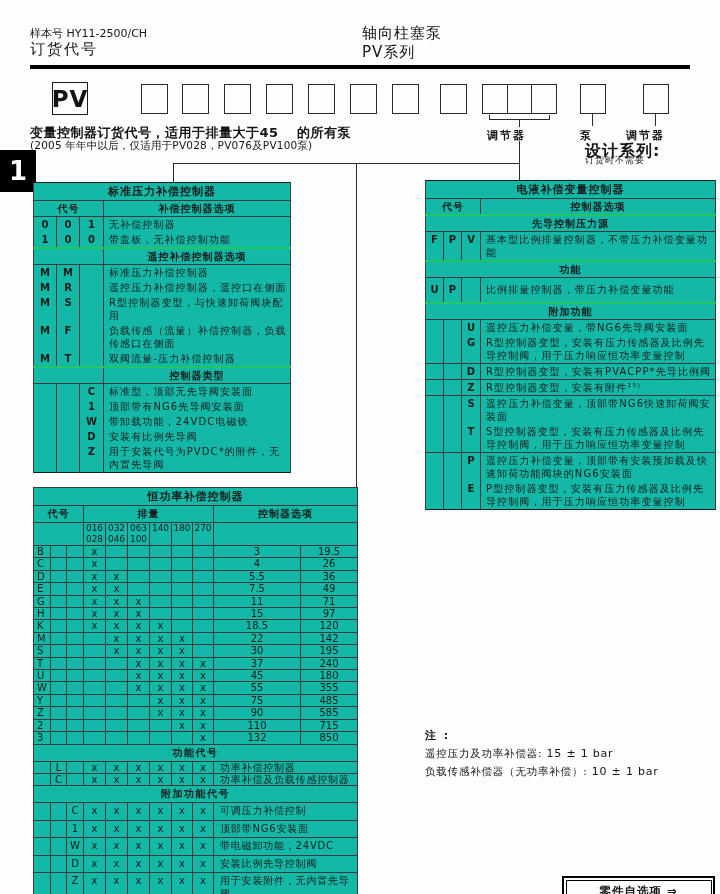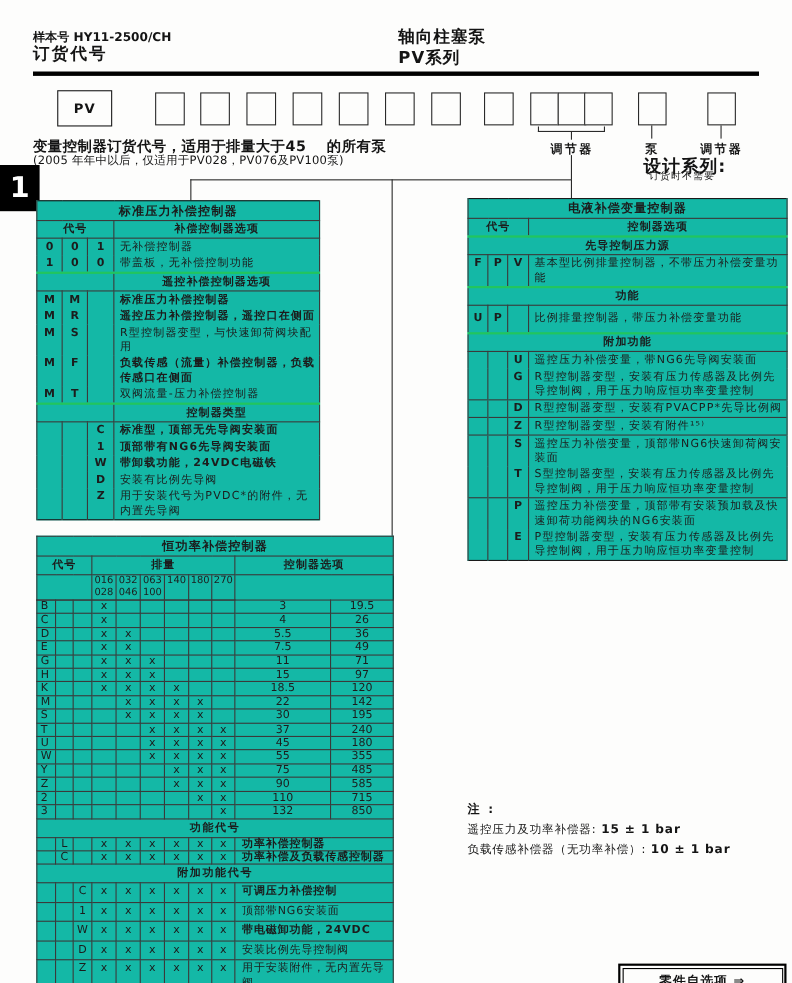--- a/index.html
+++ b/index.html
@@ -1,26 +1,26 @@
 <!DOCTYPE html>
 <html><head>
 <meta charset="utf-8">
 <style>
   *{margin:0;padding:0;box-sizing:border-box}
   body{width:720px;height:894px;font-family:"DejaVu Sans","Liberation Sans",sans-serif;background:#f4f4f2;color:#141414}
   .page{position:relative;width:720px;height:894px;background:#fdfdfc;overflow:hidden}
-  .bd{font-weight:bold}
+  .bd{font-weight:normal}
   .ln{position:absolute;background:#2a2a2a}
   .cbox{position:absolute;width:27px;height:30px;border:1.4px solid #2a2a2a;background:#fdfdfc}
-  .pvbox{position:absolute;left:52px;top:82px;width:50px;height:33px;border:1.8px solid #1a1a1a;
-         display:flex;align-items:center;justify-content:center;font-weight:bold;font-size:12px;letter-spacing:1px}
+  .pvbox{position:absolute;left:52px;top:82px;width:36px;height:33px;border:1.8px solid #1a1a1a;
+         display:flex;align-items:center;justify-content:center;font-weight:bold;font-size:23px;letter-spacing:1px}
   .cgroup{position:absolute;left:482px;top:84px;display:flex}
   .gcell{width:26px;height:30px;border:1.4px solid #2a2a2a;margin-left:-1.4px;background:#fdfdfc}
   .gcell:first-child{margin-left:0}
-  .lbl{position:absolute;text-align:center;font-size:11px;font-weight:bold;letter-spacing:2px;white-space:nowrap}
+  .lbl{position:absolute;text-align:left;font-size:11px;font-weight:bold;letter-spacing:2px;white-space:nowrap}
   .cap1{position:absolute;left:30px;top:124px;font-size:13px;font-weight:bold;letter-spacing:.5px}
   .cap2{position:absolute;left:30px;top:139px;font-size:10.5px;letter-spacing:.2px}
   .tab1{position:absolute;left:0;top:150px;width:36px;height:42px;background:#000;color:#fff;
         display:flex;align-items:center;justify-content:center;font-size:26px;font-weight:bold}
   table{border-collapse:collapse;table-layout:fixed;position:absolute;background:#14b8a6;border:1.6px solid #1a1a1a}
   td{font-size:10px;line-height:13px;padding:1px 2px;vertical-align:top;color:#1c1c1c}
   .tblA td{border-left:1px solid #3a3a3a;border-right:1px solid #3a3a3a}
   .tblA tr.ttl td,.tblP tr.ttl td{border-bottom:1px solid #3a3a3a;text-align:center;font-weight:bold;font-size:11px;line-height:15px;letter-spacing:1px}
   .tblA tr.hdr td{border-bottom:1px solid #3a3a3a;text-align:center;font-weight:bold;letter-spacing:1px}
   .tblA tr.sub td{border-top:2px solid #22c55e;border-bottom:1px solid #3a3a3a;text-align:center;font-weight:bold;letter-spacing:1px}

